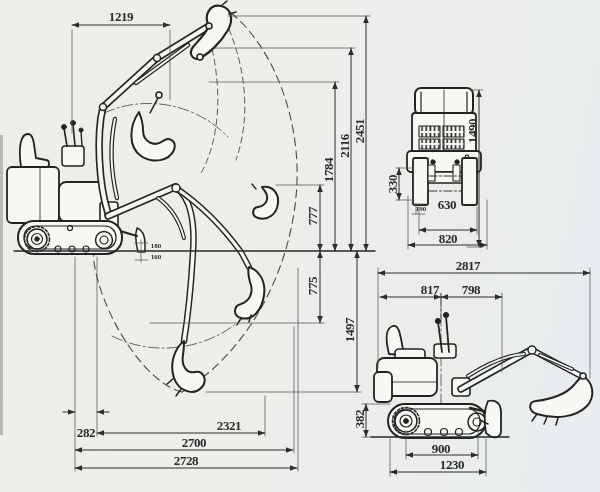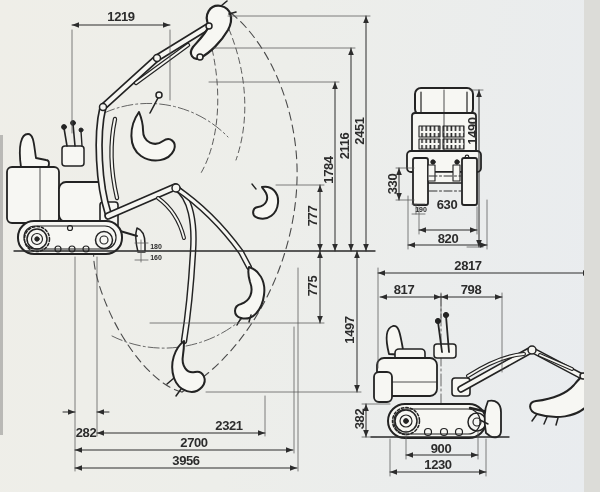--- a/index.html
+++ b/index.html
@@ -1,20 +1,19 @@
 <!DOCTYPE html>
 <html><head>
 <meta charset="utf-8">
 <style>
   html,body{margin:0;padding:0;background:#dcdcd8;}
   .stage{
-    position:relative;width:548px;height:492px;overflow:hidden;
+    position:relative;width:600px;height:492px;overflow:hidden;
     background:linear-gradient(100deg,#efeee8 0%,#edeeea 45%,#e9ecef 100%);
-    font-family:Liberation Sans, sans-serif;
-    padding-left:36px;
+    font-family:Liberation Serif, serif;
   }
   .stage svg{position:absolute;left:0;top:0;}
   .dim{
     position:absolute;color:#2c2c2c;font-size:13px;font-weight:700;
     letter-spacing:-0.4px;white-space:nowrap;line-height:1;
     transform:translate(-50%,-50%);
   }
   .dim.rot{transform:translate(-50%,-50%) rotate(-90deg);}
   .dim.sm{font-size:7px;font-weight:700;letter-spacing:0;}
   .scan-strip{position:absolute;left:0;top:135px;width:3px;height:300px;background:#8e8e8c;opacity:.55;}
@@ -292,30 +291,30 @@
 <div class="dim rot" style="left:344px;top:146px;">2116</div>
 <div class="dim rot" style="left:328px;top:170px;">1784</div>
 <div class="dim rot" style="left:312px;top:216px;">777</div>
 <div class="dim rot" style="left:312px;top:286px;">775</div>
 <div class="dim rot" style="left:349px;top:330px;">1497</div>
 <div class="dim sm" style="left:156px;top:246px;">180</div>
 <div class="dim sm" style="left:156px;top:257px;">160</div>
 <div class="dim" style="left:86px;top:404px;margin-top:28px;">282</div>
 <div class="dim" style="left:181px;top:425px;margin-left:48px;">2321</div>
 <div class="dim" style="left:184px;top:442px;margin-left:10px;">2700</div>
-<div class="dim" style="left:186px;top:460px;">3956</div>
+<div class="dim" style="left:186px;top:460px;">2728</div>
 
 <div class="dim rot" style="left:472px;top:131px;">1490</div>
 <div class="dim rot" style="left:392px;top:184px;">330</div>
 <div class="dim sm" style="left:421px;top:209px;">190</div>
 <div class="dim" style="left:447px;top:204px;">630</div>
 <div class="dim" style="left:448px;top:238px;">820</div>
 
 <div class="dim" style="left:468px;top:265px;">2817</div>
-<div class="dim" style="left:404px;top:289px;">817</div>
+<div class="dim" style="left:430px;top:289px;">817</div>
 <div class="dim" style="left:471px;top:289px;">798</div>
 <div class="dim rot" style="left:359px;top:419px;">382</div>
 <div class="dim" style="left:441px;top:448px;">900</div>
-<div class="dim" style="left:438px;top:464px;text-align:right;">1230</div>
+<div class="dim" style="left:452px;top:464px;text-align:right;">1230</div>
 
 <div class="scan-strip"></div>
 
 </div>
 
 </body></html>

